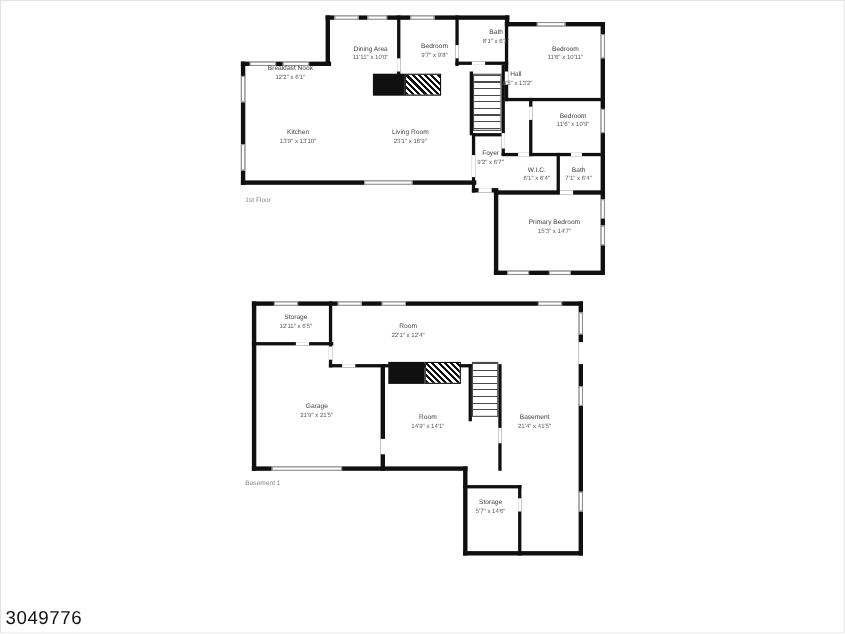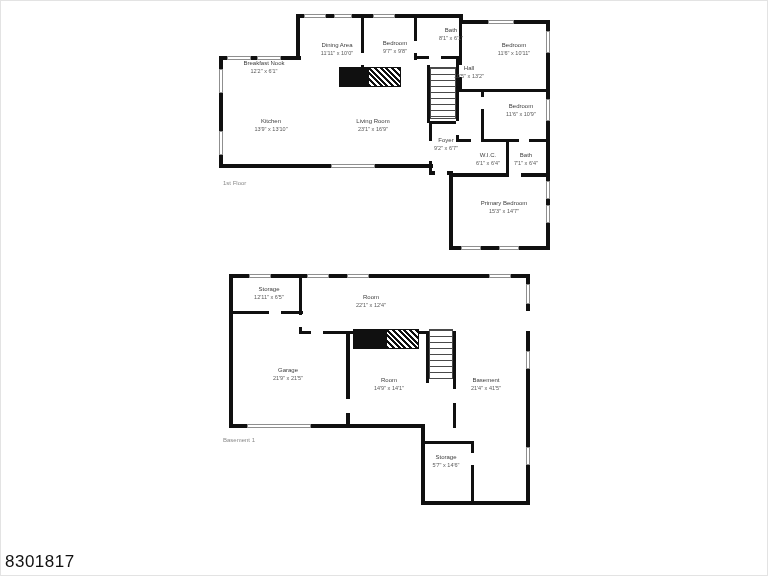--- a/index.html
+++ b/index.html
@@ -195,14 +195,14 @@
         <span class="rn">Basement</span>
         <span class="rd">21'4" x 41'5"</span>
       </div>
     <div class="lbl" style="left:445px;top:460px">
         <span class="rn">Storage</span>
         <span class="rd">5'7" x 14'6"</span>
       </div>
     <div class="floor-caption" style="left:222px;top:436px">Basement 1</div>
   </div>
 
-  <div class="photo-id">8301817</div>
+  <div class="photo-id">3049776</div>
 </div>
 
 </body></html>

